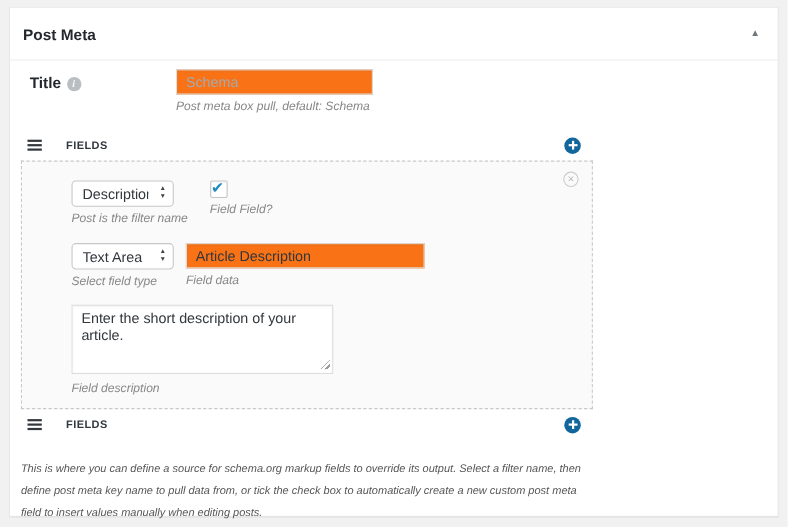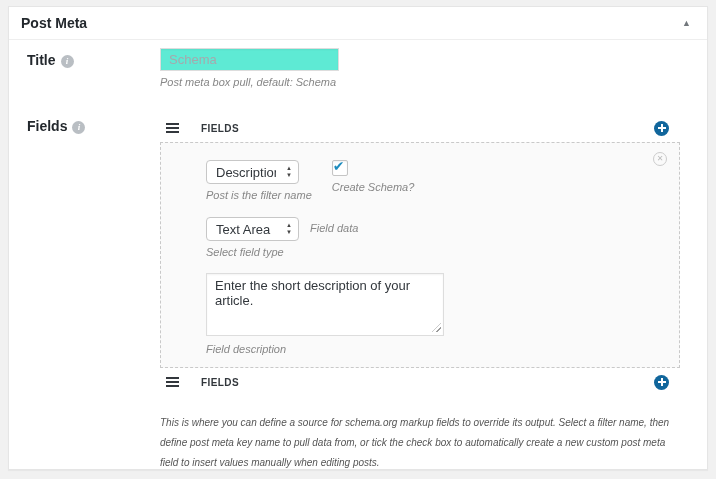--- a/index.html
+++ b/index.html
@@ -8,21 +8,21 @@
     background:#f1f1f1;
     font-family:"Liberation Sans","DejaVu Sans",sans-serif;
     font-size:13px; color:#32373c; position:relative; overflow:hidden;
   }
   .panel {
     position:absolute; left:8px; top:6px; width:700px; height:464px;
     background:#fff; border:1px solid #e5e5e5;
     box-shadow:0 1px 1px rgba(0,0,0,.04);
   }
   .panel-header {
-    height:33px; border-bottom:1px solid #eee;
+    height:48px; border-bottom:1px solid #eee;
     display:flex; align-items:center; justify-content:space-between;
     padding:0 12px;
   }
   .panel-title { font-size:14px; font-weight:bold; color:#23282d; }
   .toggle-btn {
     border:none; background:none; color:#72777c; font-size:9px;
     cursor:pointer; padding:4px; line-height:1;
   }
   .panel-body { padding:8px 12px 0 10px; }
 
@@ -33,31 +33,31 @@
   }
   .info-icon {
     display:inline-flex; align-items:center; justify-content:center;
     width:13px; height:13px; border-radius:50%; background:#b9bec3;
     color:#fff; font-size:9px; font-weight:bold; font-style:italic;
     margin-left:5px; vertical-align:1px; font-family:"Liberation Serif",serif;
   }
   .row-content { width:520px; flex:0 0 520px; }
 
   .text-input {
-    height:23px; border:1px solid #ddd; background:#5eead4; color:#32373c;
+    height:23px; border:1px solid #ddd; background:#f97316; color:#32373c;
     font-size:13px; padding:0 8px; font-family:inherit;
     box-shadow:inset 0 1px 2px rgba(0,0,0,.05); outline:none;
   }
   .text-input::placeholder { color:#a5a9ad; opacity:1; }
   .title-input { width:179px; }
 
   .help-text {
     font-size:11px; font-style:italic; color:#878787; margin-top:5px;
   }
-  .title-row { margin-bottom:26px; }
+  .title-row { margin-bottom:15px; }
 
   
   .fields-bar {
     height:28px; display:flex; align-items:center; padding:0 11px 0 6px;
   }
   .hamburger { width:13px; display:flex; flex-direction:column; gap:2px; cursor:pointer; }
   .hamburger i { display:block; height:2px; background:#32373c; }
   .fields-bar-label {
     font-size:10px; font-weight:bold; color:#32373c; letter-spacing:.4px;
     margin-left:22px;
@@ -150,23 +150,20 @@
       <div class="row-label">
         <span>Title</span><span class="info-icon">i</span>
       </div>
       <div class="row-content">
         <input type="text" class="text-input title-input" placeholder="Schema" style="">
         <div class="help-text">Post meta box pull, default: Schema</div>
       </div>
     </div>
 
     <div class="form-row">
-      <div class="row-label">
-        <span>Fields</span><span class="info-icon">i</span>
-      </div>
 
       <div class="row-content">
 
         <div class="fields-bar">
           <span class="hamburger">
               <i></i>
               <i></i>
               <i></i>
             </span>
           <span class="fields-bar-label">FIELDS</span>
@@ -189,39 +186,40 @@
                 </span>
               </div>
               <div class="help-text">Post is the filter name</div>
             </div>
 
 
             <div class="field-group checkbox-group">
               <span class="checkbox">
                 <span class="checkmark">✔</span>
               </span>
-              <div class="help-text">Create Schema?</div>
+              <div class="help-text">Field Field?</div>
             </div>
           </div>
 
           <div class="field-group-row">
             <div class="field-group">
               <div class="select-wrap">
                 <select class="type-select">
                   <option>Text Area</option>
                 </select>
                 <span class="sel-arrows">
                   <span>▲</span>
                     <span>▼</span>
                 </span>
               </div>
               <div class="help-text">Select field type</div>
             </div>
 
             <div class="field-group">
+              <input type="text" class="text-input meta-input" value="Article Description" style="">
               <div class="help-text">Field data</div>
             </div>
           </div>
 
           <div class="ta-wrap">
             <textarea class="field-textarea" style="">Enter the short description of your article.</textarea>
             <span class="resize-handle"></span>
           </div>
           <div class="help-text ta-help">Field description</div>
         </div>

